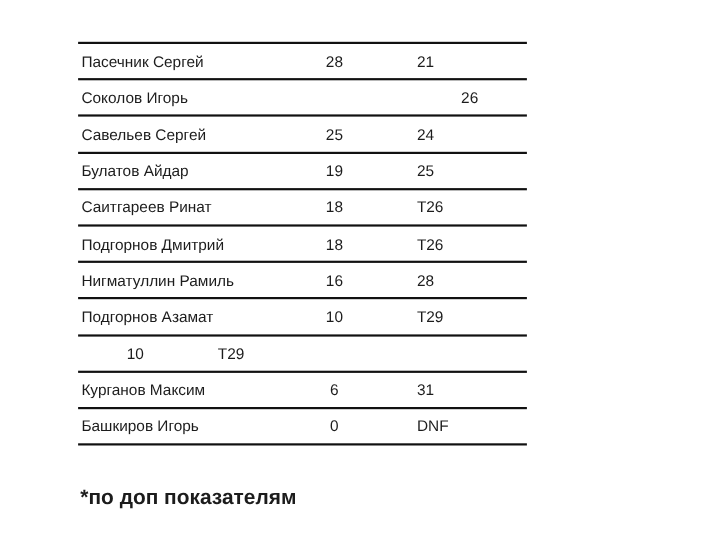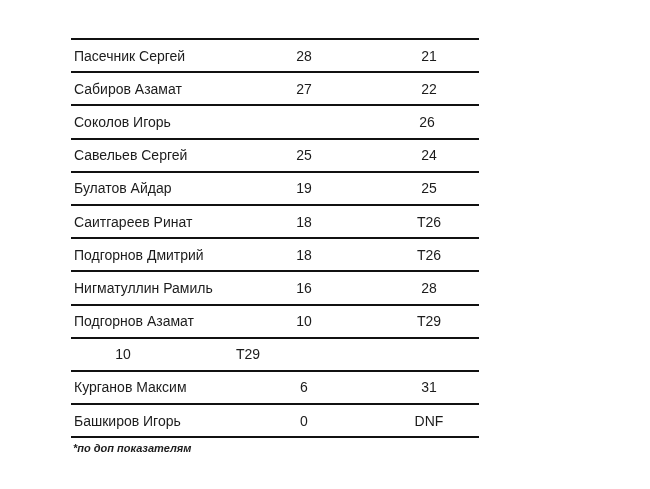--- a/index.html
+++ b/index.html
@@ -36,47 +36,41 @@
     text-align: left;
     white-space: nowrap;
     overflow: hidden;
   }
   .cell-points {
     flex: 0 0 104px;
     text-align: center;
   }
   .cell-position {
     flex: 0 0 100px;
-    text-align: center;
+    text-align: left;
   }
   .footnote {
     position: absolute;
     left: 73px;
     top: 442px;
-    font-size: 11px;
-    font-style: italic;
+    font-size: 19px;
     font-weight: bold;
     color: #1c1c1c;
   }
 </style>
 </head>
 <body>
 
 <div class="results-table">
   <div class="row">
     <div class="cell-name">Пасечник Сергей</div>
     <div class="cell-points">28</div>
     <div class="cell-position">21</div>
   </div>
 
-  <div class="row">
-    <div class="cell-name">Сабиров Азамат</div>
-    <div class="cell-points">27</div>
-    <div class="cell-position">22</div>
-  </div>
 
   <div class="row">
     <div class="cell-name">Соколов Игорь</div>
     <div class="cell-points">26</div>
   </div>
 
   <div class="row">
     <div class="cell-name">Савельев Сергей</div>
     <div class="cell-points">25</div>
     <div class="cell-position">24</div>

